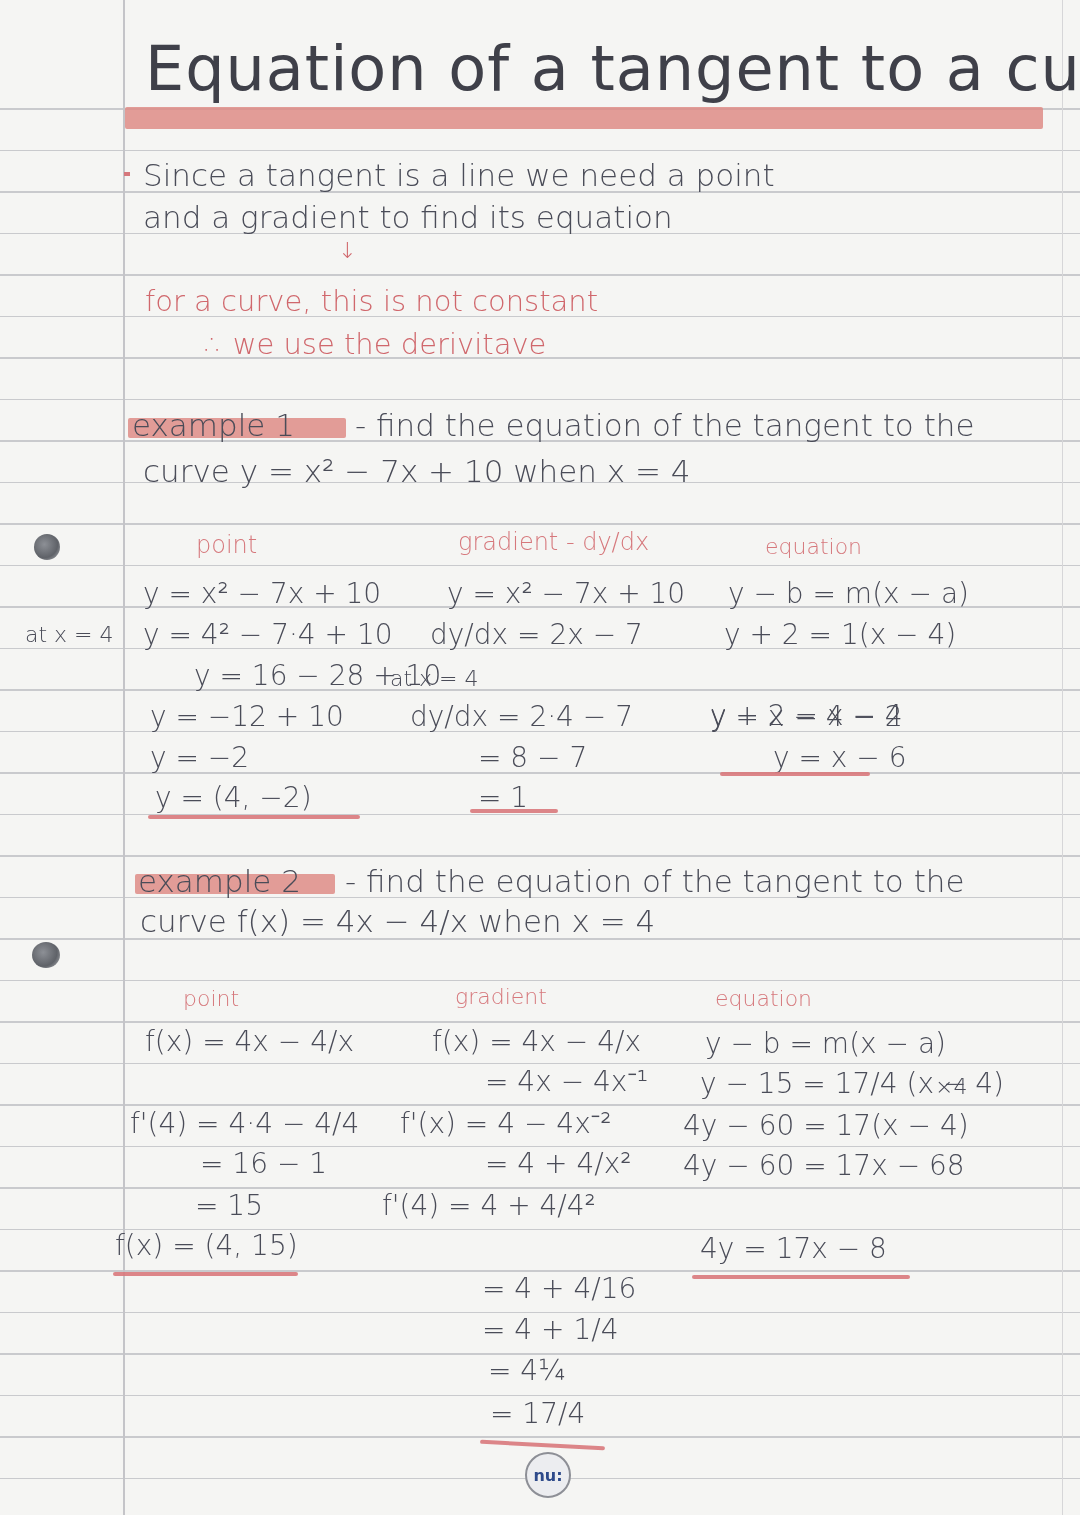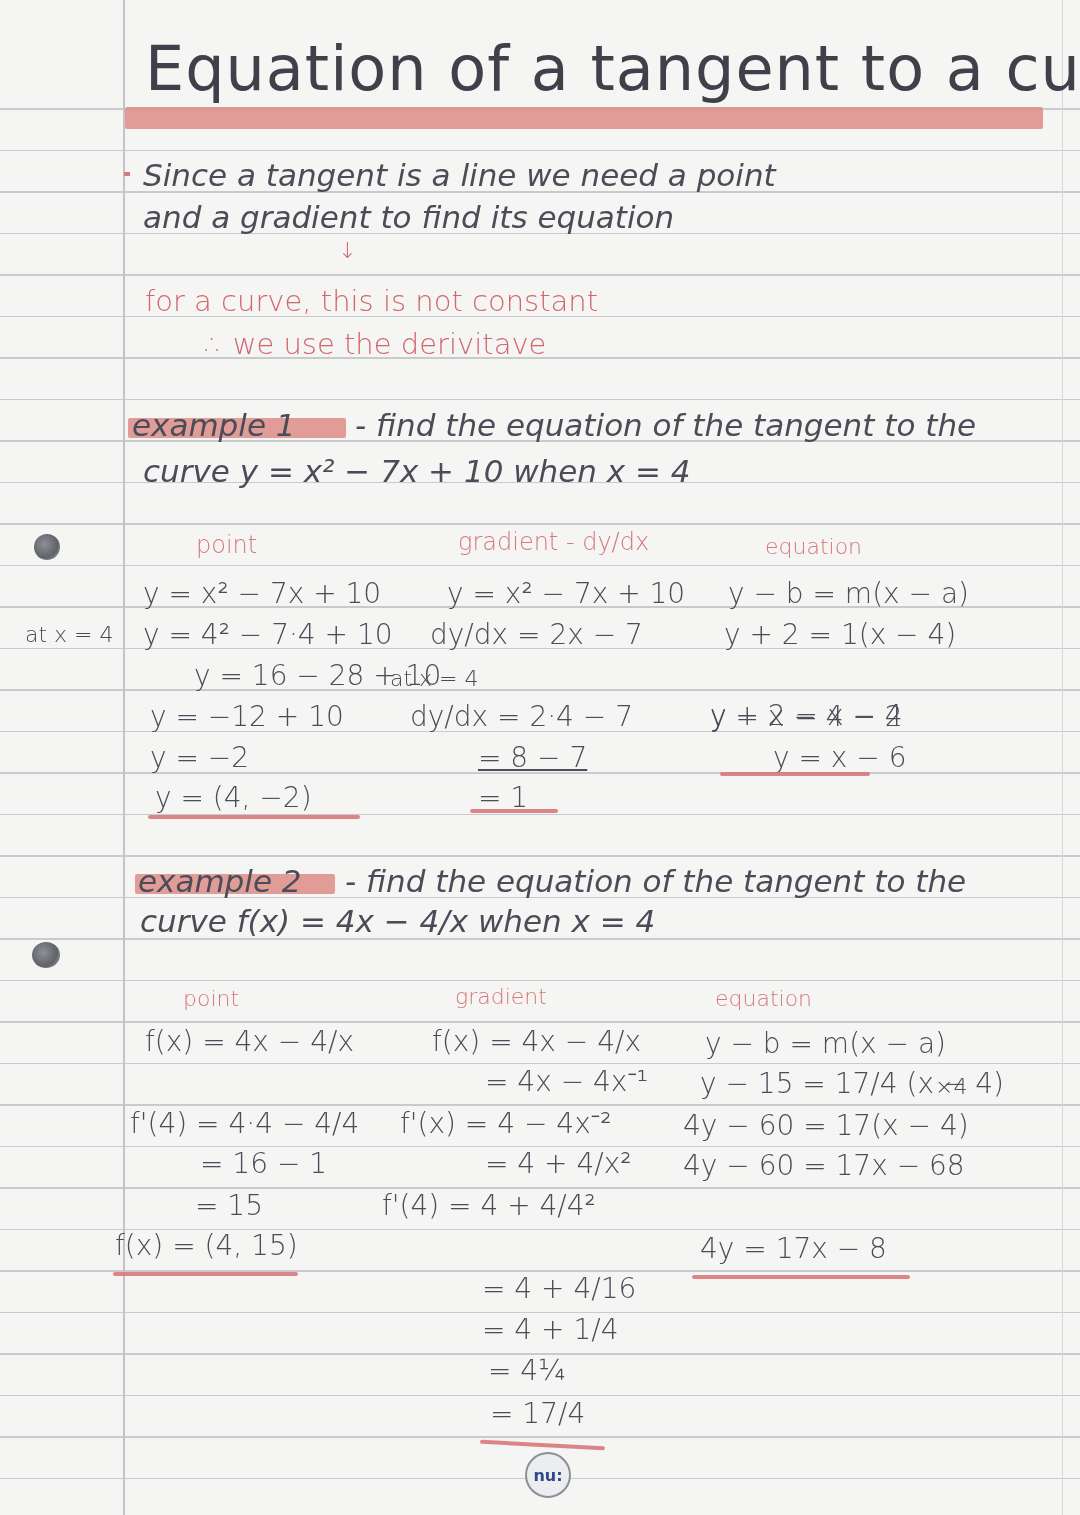--- a/index.html
+++ b/index.html
@@ -19,21 +19,21 @@
     background-color: #f5f5f3;
   }
   .margin-line { position: absolute; left: 123px; top: 0; width: 1.5px; height: 1515px; background: #c4c4c8; }
   .right-line { position: absolute; left: 1062px; top: 0; width: 1px; height: 1515px; background: #d6d6d8; }
   .top-blank { position: absolute; left: 0; top: 0; width: 1080px; height: 108px; background: #f5f5f3; }
   .hole { position: absolute; border-radius: 50%; background: radial-gradient(circle at 40% 40%, #8d9096, #5f6268 60%, #b9bbbf 100%); }
   .hl { position: absolute; background: #de8c86; opacity: .85; border-radius: 2px; }
   .ul { position: absolute; height: 4px; background: #d9797c; border-radius: 2px; opacity: .9; }
   .t { position: absolute; white-space: nowrap; font-family: "DejaVu Sans", sans-serif; font-weight: 300; line-height: 1; }
   .title { font-size: 62px; color: #3f4049; letter-spacing: 1px; font-weight: normal; }
-  .ink { color: #4a4c58; font-size: 31px; font-style: italic; }
+  .ink { color: #4a4c58; font-size: 31px; }
   .red { color: #d0676c; font-size: 29px; }
   .lbl { color: #d6787c; font-size: 24px; }
   .math { color: #4a4c58; font-size: 28px; }
   .small { font-size: 22px; }
   .arrow { color: #d0676c; font-size: 22px; }
   .bullet { position: absolute; width: 6px; height: 4px; background: #d6787c; }
   .logo {
     position: absolute; left: 525px; top: 1452px; width: 42px; height: 42px;
     border-radius: 50%; border: 2px solid #8d8f96; background: #ecedf0;
     display: flex; align-items: center; justify-content: center;
@@ -77,21 +77,21 @@
   <div class="t math" style="left:168px;top:662px;margin-left:26px;">y = 16 − 28 + 10</div>
   <div class="t math" style="left:150px;top:703px;">y = −12 + 10</div>
   <div class="t math" style="left:150px;top:744px;">y = −2</div>
   <div class="t math" style="left:155px;top:784px;">y = (4, −2)</div>
   <div class="ul" style="left:148px;top:815px;width:212px;"></div>
 
   <div class="t math" style="left:447px;top:580px;">y = x² − 7x + 10</div>
   <div class="t math" style="left:430px;top:621px;">dy/dx = 2x − 7</div>
   <div class="t math small" style="left:390px;top:668px;">at x = 4</div>
   <div class="t math" style="left:410px;top:703px;">dy/dx = 2·4 − 7</div>
-  <div class="t math" style="left:478px;top:744px;text-decoration:underline;">= 8 − 7</div>
+  <div class="t math" style="left:478px;top:744px;">= 8 − 7</div>
   <div class="t math" style="left:478px;top:784px;">= 1</div>
   <div class="ul" style="left:470px;top:809px;width:88px;"></div>
 
   <div class="t math" style="left:728px;top:580px;">y − b = m(x − a)</div>
   <div class="t math" style="left:712px;top:621px;margin-left:12px;">y + 2 = 1(x − 4)</div>
   <div class="t math" style="left:710px;top:662px;margin-top:40px;">y + 2 = x − 4</div>
   <div class="t math" style="left:710px;top:703px;">y = x − 4 − 2</div>
   <div class="t math" style="left:745px;top:744px;margin-left:28px;">y = x − 6</div>
   <div class="ul" style="left:720px;top:772px;width:150px;"></div>
 

